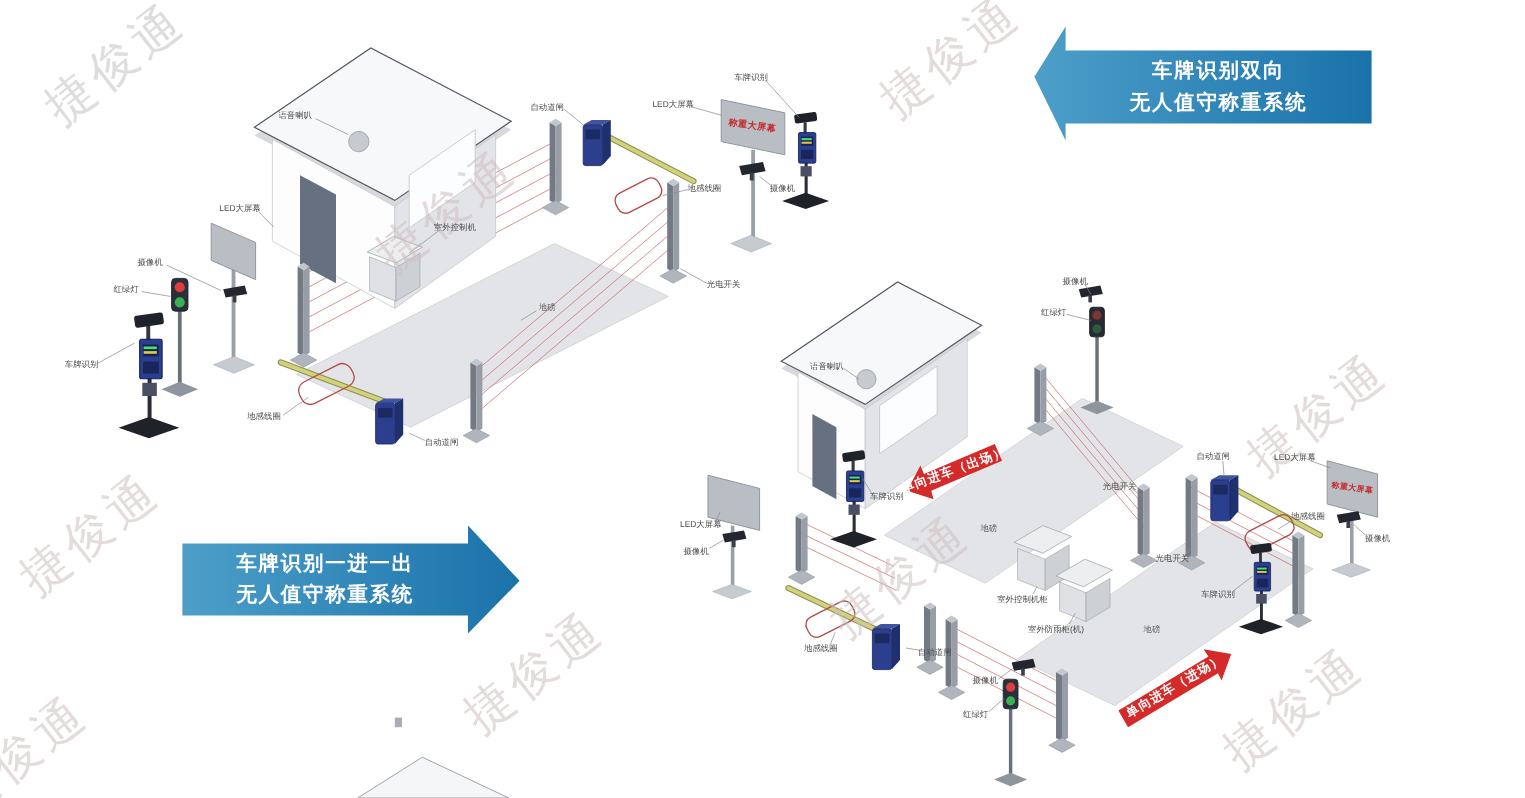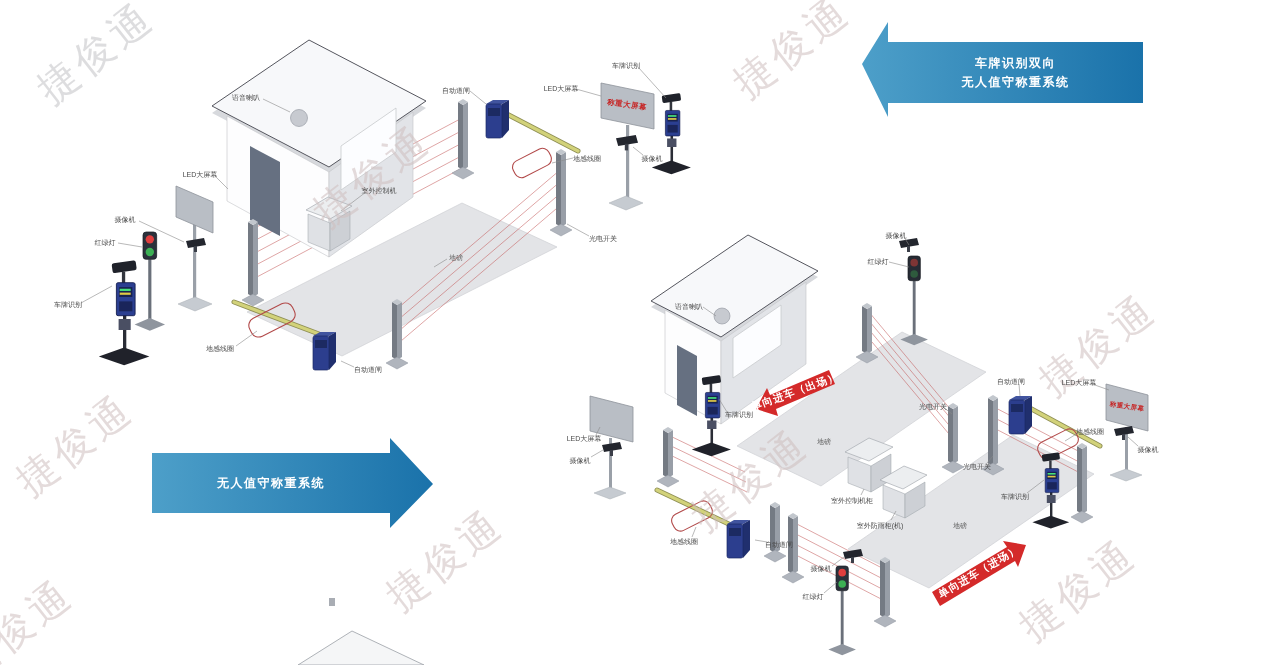--- a/index.html
+++ b/index.html
@@ -9,21 +9,21 @@
   .watermark{position:absolute;font-size:40px;letter-spacing:5px;color:#cfbfbf;opacity:.55;
              white-space:nowrap;transform:translate(-50%,-50%) rotate(-38deg);pointer-events:none;}
   .wm-gray{color:#c3c3c6;}
   .lbl{position:absolute;font-size:7px;color:#4a4a4a;white-space:nowrap;
        transform:translate(-50%,-50%);line-height:1;}
   .lbl-plat{color:#5a5a5a;}
   .flow{position:absolute;color:#fff;font-weight:bold;font-size:10.5px;letter-spacing:1px;
         white-space:nowrap;}
   .screen-red{position:absolute;color:#c62828;font-weight:bold;white-space:nowrap;letter-spacing:.5px;}
   .banner-text{position:absolute;display:flex;flex-direction:column;justify-content:center;
-               align-items:center;color:#fff;font-weight:bold;font-size:12px;letter-spacing:1.5px;
+               align-items:center;color:#fff;font-weight:bold;font-size:17px;letter-spacing:1.5px;
                line-height:1.55;}
 </style>
 </head>
 <body>
 
 <div class="stage">
 
 <svg width="1271" height="665" viewBox="0 0 1271 665">
   <defs>
     <linearGradient id="bannerGrad" x1="0" y1="0" x2="1" y2="0">
@@ -310,20 +310,21 @@
 <div class="watermark" style="left:1098px;top:345px">捷俊通</div>
 <div class="watermark" style="left:1078px;top:590px">捷俊通</div>
 <div class="watermark" style="left:15px;top:630px">捷俊通</div>
 <div class="watermark" style="left:445px;top:560px">捷俊通</div>
 
 <div class="banner-text" style="left:888px;top:42px;width:255px;height:61px">
   <div>车牌识别双向</div>
   <div>无人值守称重系统</div>
 </div>
 <div class="banner-text" style="left:152px;top:453px;width:238px;height:60px">
+  <div>车牌识别一进一出</div>
   <div>无人值守称重系统</div>
 </div>
 
 <div class="screen-red" style="left:627px;top:105px;font-size:7.5px;transform:translate(-50%,-50%) rotate(8deg)">称重大屏幕</div>
 <div class="screen-red" style="left:1127px;top:407px;font-size:6.5px;transform:translate(-50%,-50%) rotate(8deg)">称重大屏幕</div>
 
 <div class="flow" style="left:795px;top:392px;transform:translate(-50%,-50%) rotate(-20deg)">单向进车（出场）</div>
 <div class="flow" style="left:979px;top:572px;transform:translate(-50%,-50%) rotate(-31deg)">单向进车（进场）</div>
 
 <div class="lbl" style="left:246px;top:97px">语音喇叭</div>

